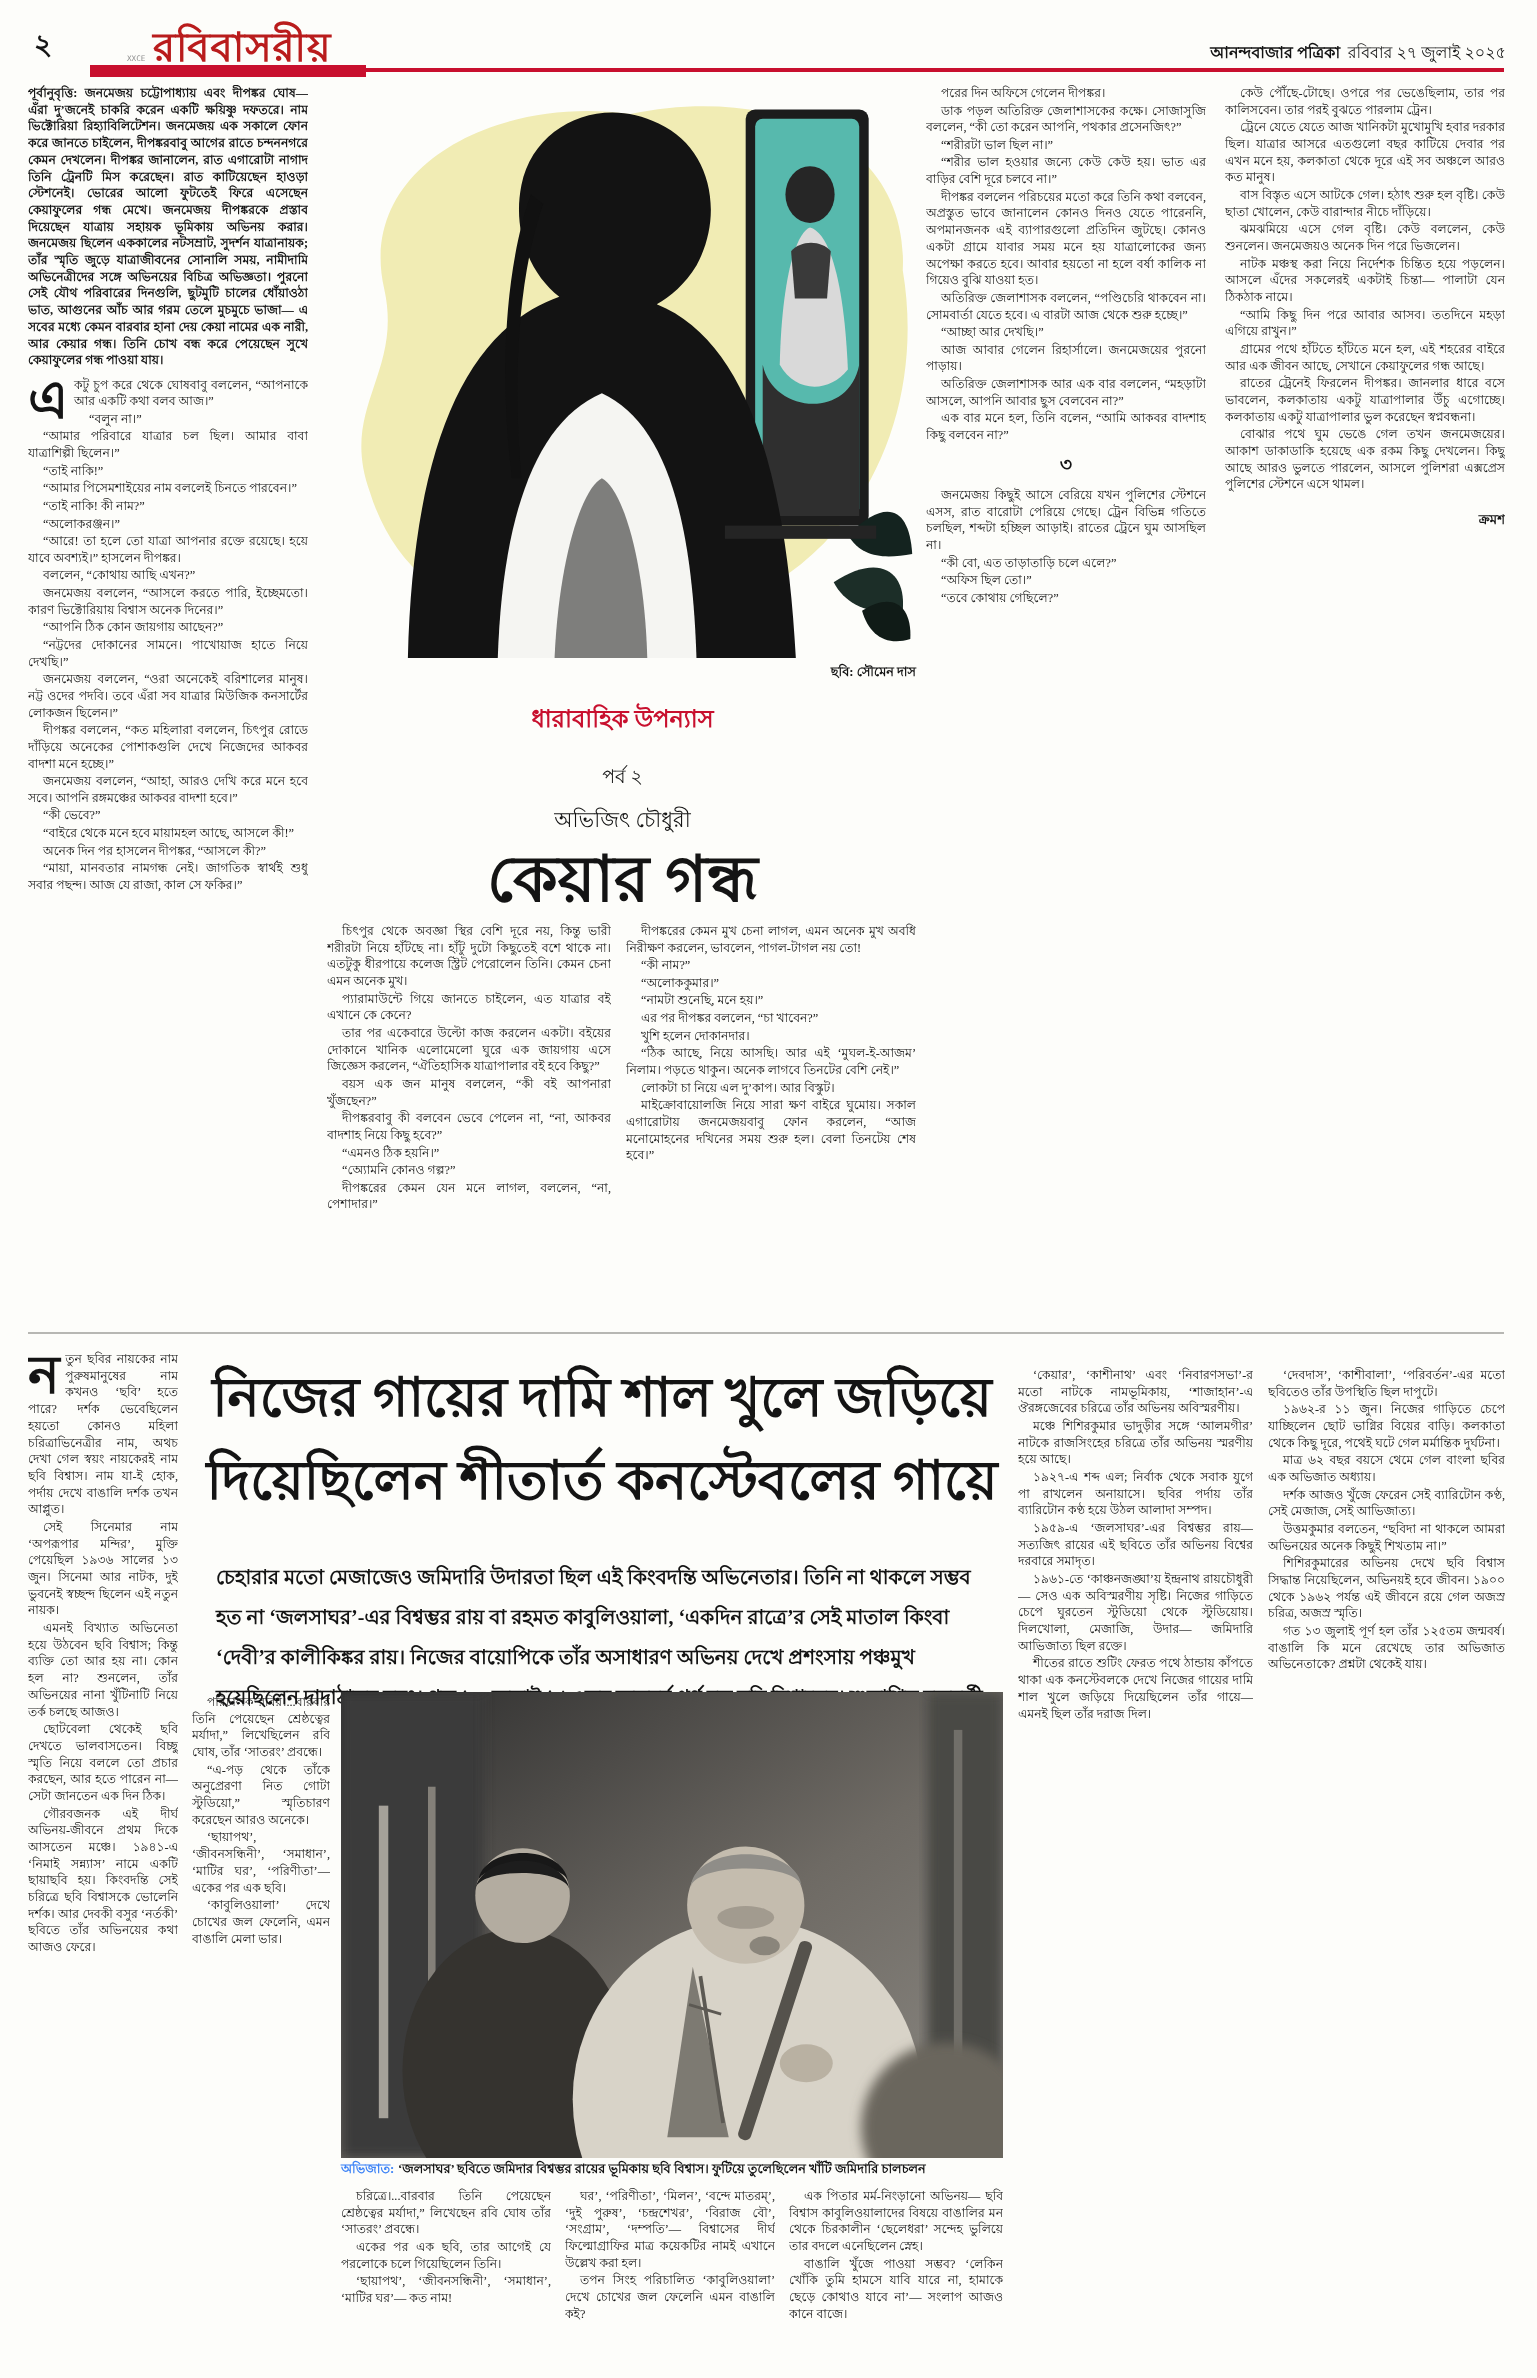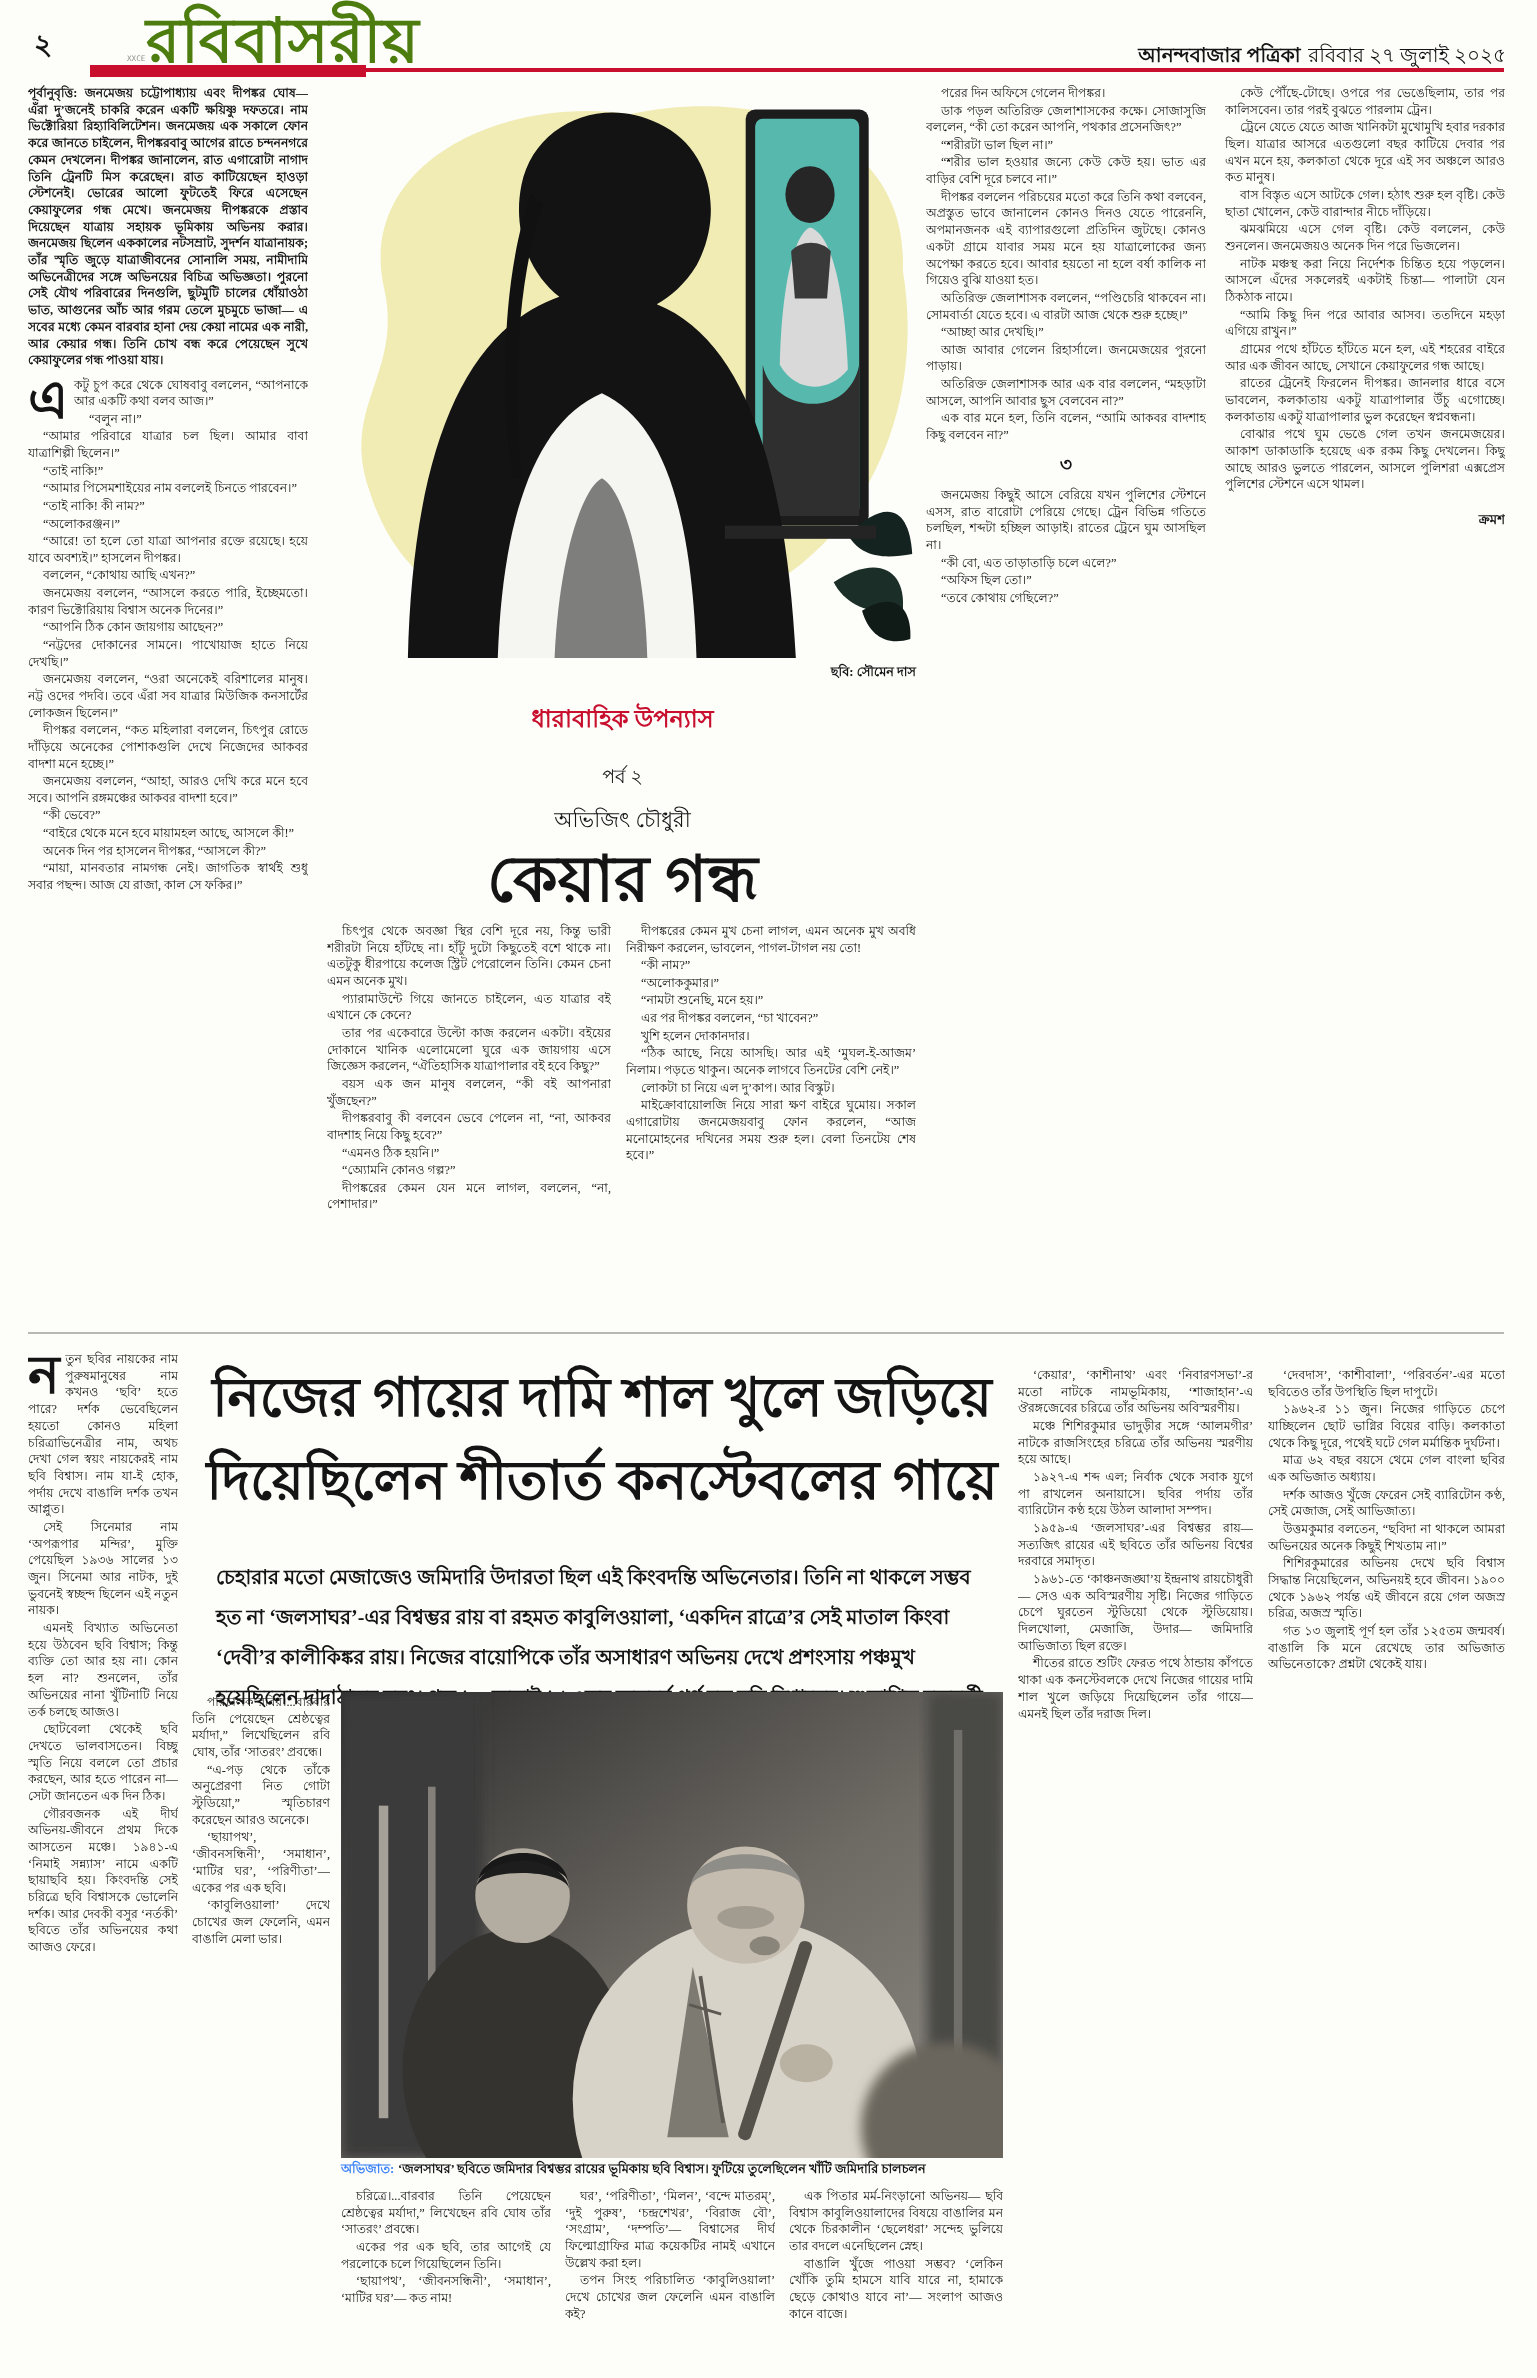--- a/index.html
+++ b/index.html
@@ -1,25 +1,25 @@
 <!DOCTYPE html>
 <html style="font-size:15px"><head>
 <meta charset="utf-8">
 <style>
   html,body{margin:0;padding:0;background:#e8e8e4;}
   .page{position:relative;width:1538px;height:2378px;background:#fdfdfa;margin:0 auto;
         font-family:"Liberation Serif","DejaVu Serif",serif;color:#141414;overflow:hidden;}
   
   .pageno{position:absolute;left:34px;top:23px;font-size:28px;font-weight:bold;}
-  .masthead{position:absolute;left:142px;top:7.6px;margin:4px;font-size:62px;line-height:57px;
-            font-weight:bold;color:#4d7c0f;letter-spacing:0.9px;font-family:"Liberation Sans",sans-serif;}
+  .masthead{position:absolute;left:142px;top:7.6px;margin:11px;font-size:40px;line-height:57px;
+            font-weight:bold;color:#b91c1c;letter-spacing:0.9px;font-family:"Liberation Sans",sans-serif;}
   .mast-mark{position:absolute;left:127px;top:54px;font-size:7.6px;color:#8d8d8d;font-family:"DejaVu Sans Mono",monospace;}
   .redbar{position:absolute;left:90px;top:65px;width:276px;height:12.3px;background:#c8102e;}
   .redline{position:absolute;left:366px;top:68px;width:1138px;height:3.8px;background:#c8102e;}
-  .dateline{position:absolute;left:946px;top:40px;width:560px;text-align:right;font-size:20px;}
+  .dateline{position:absolute;left:946px;top:40px;width:560px;text-align:right;font-size:16px;}
   .dateline .paper{font-weight:bold;margin-right:7.6px;font-family:"Liberation Sans",sans-serif;}
   
   .col{position:absolute;text-align:justify;font-size:12.3px;line-height:16.7px;overflow:hidden;}
   .col p{margin:0 0 0.9px 0;text-indent:15px;}
   .recap{font-weight:bold;text-indent:0 !important;margin-bottom:7.6px !important;}
   p.firstp{text-indent:0 !important;}
   .dropcap{float:left;font-size:53px;line-height:44px;font-weight:bold;padding:1.9px 5.7px 0 0;}
   .secno{text-align:center;font-weight:bold;font-size:19px;margin:13.2px 0;}
   .kramosh{text-align:right;font-weight:bold;font-size:13.2px;margin-top:19px;}
   

